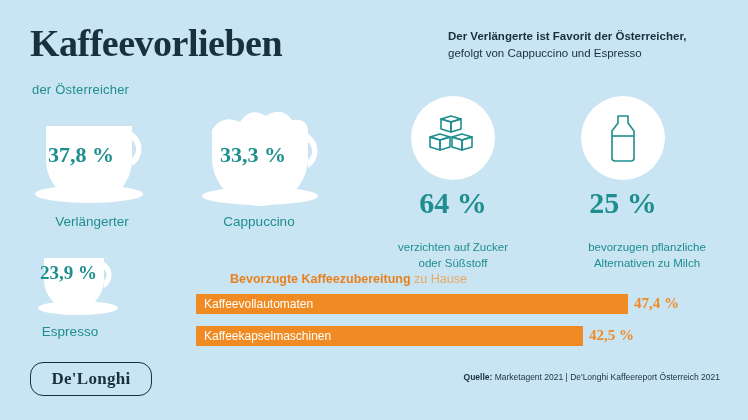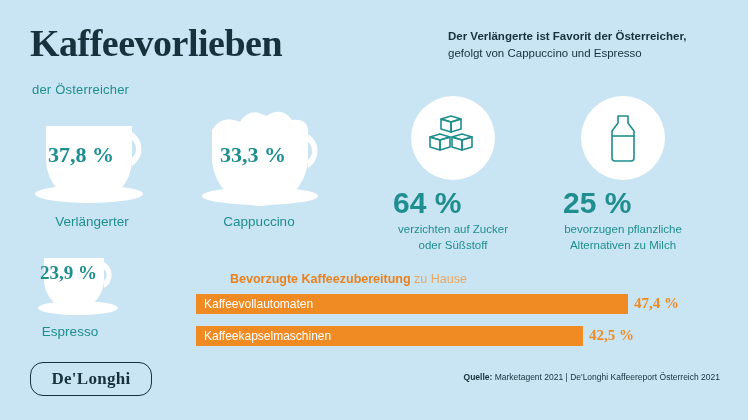--- a/index.html
+++ b/index.html
@@ -76,34 +76,35 @@
   .circle {
     position: absolute;
     border-radius: 50%;
     background: #fff;
     display: flex;
     align-items: center;
     justify-content: center;
   }
   .circ-pct {
     position: absolute;
-    font-family: Liberation Sans, sans-serif;
+    font-family: Liberation Serif, serif;
     font-size: 30px;
     font-weight: 700;
     color: #1f8e8e;
-    text-align: left;
+    text-align: center;
     width: 100%;
   }
   .circ-cap {
     position: absolute;
     font-size: 11.5px;
     line-height: 1.35;
     color: #1f8e8e;
     text-align: center;
     width: 100%;
+    margin-top: 18px;
   }
 
   
   .bar-title {
     position: absolute;
     left: 196px;
     top: 272px;
     font-size: 12.5px;
     color: #e8821e;
   }
@@ -230,21 +231,21 @@
 
   <div class="circle" style="left:581px; top:96px; width:84px; height:84px;">
     <svg width="34" height="50" viewBox="0 0 34 50">
       <g fill="none" stroke="#1f8e8e" stroke-width="1.6" stroke-linejoin="round">
         <path d="M12 3 h10 v7 l6 8 v27 a3 3 0 0 1 -3 3 h-16 a3 3 0 0 1 -3 -3 v-27 l6 -8 z"></path>
         <path d="M6 23 h22"></path>
       </g>
     </svg>
   </div>
   <div class="circ-pct" style="left:563px; top:186px; width:120px;">25 %</div>
-  <div class="circ-cap" style="left:551px; top:222px; width:144px;">
+  <div class="circ-cap" style="left:575px; top:222px; width:144px;">
     <span>bevorzugen pflanzliche</span><br>
     <span>Alternativen zu Milch</span>
   </div>
 
   <div class="bar-title">
     <b>Bevorzugte Kaffeezubereitung</b>
     <span class="light">zu Hause</span>
   </div>
 
   <div class="bar-row" style="left:196px; top:294px; width:470px;">

